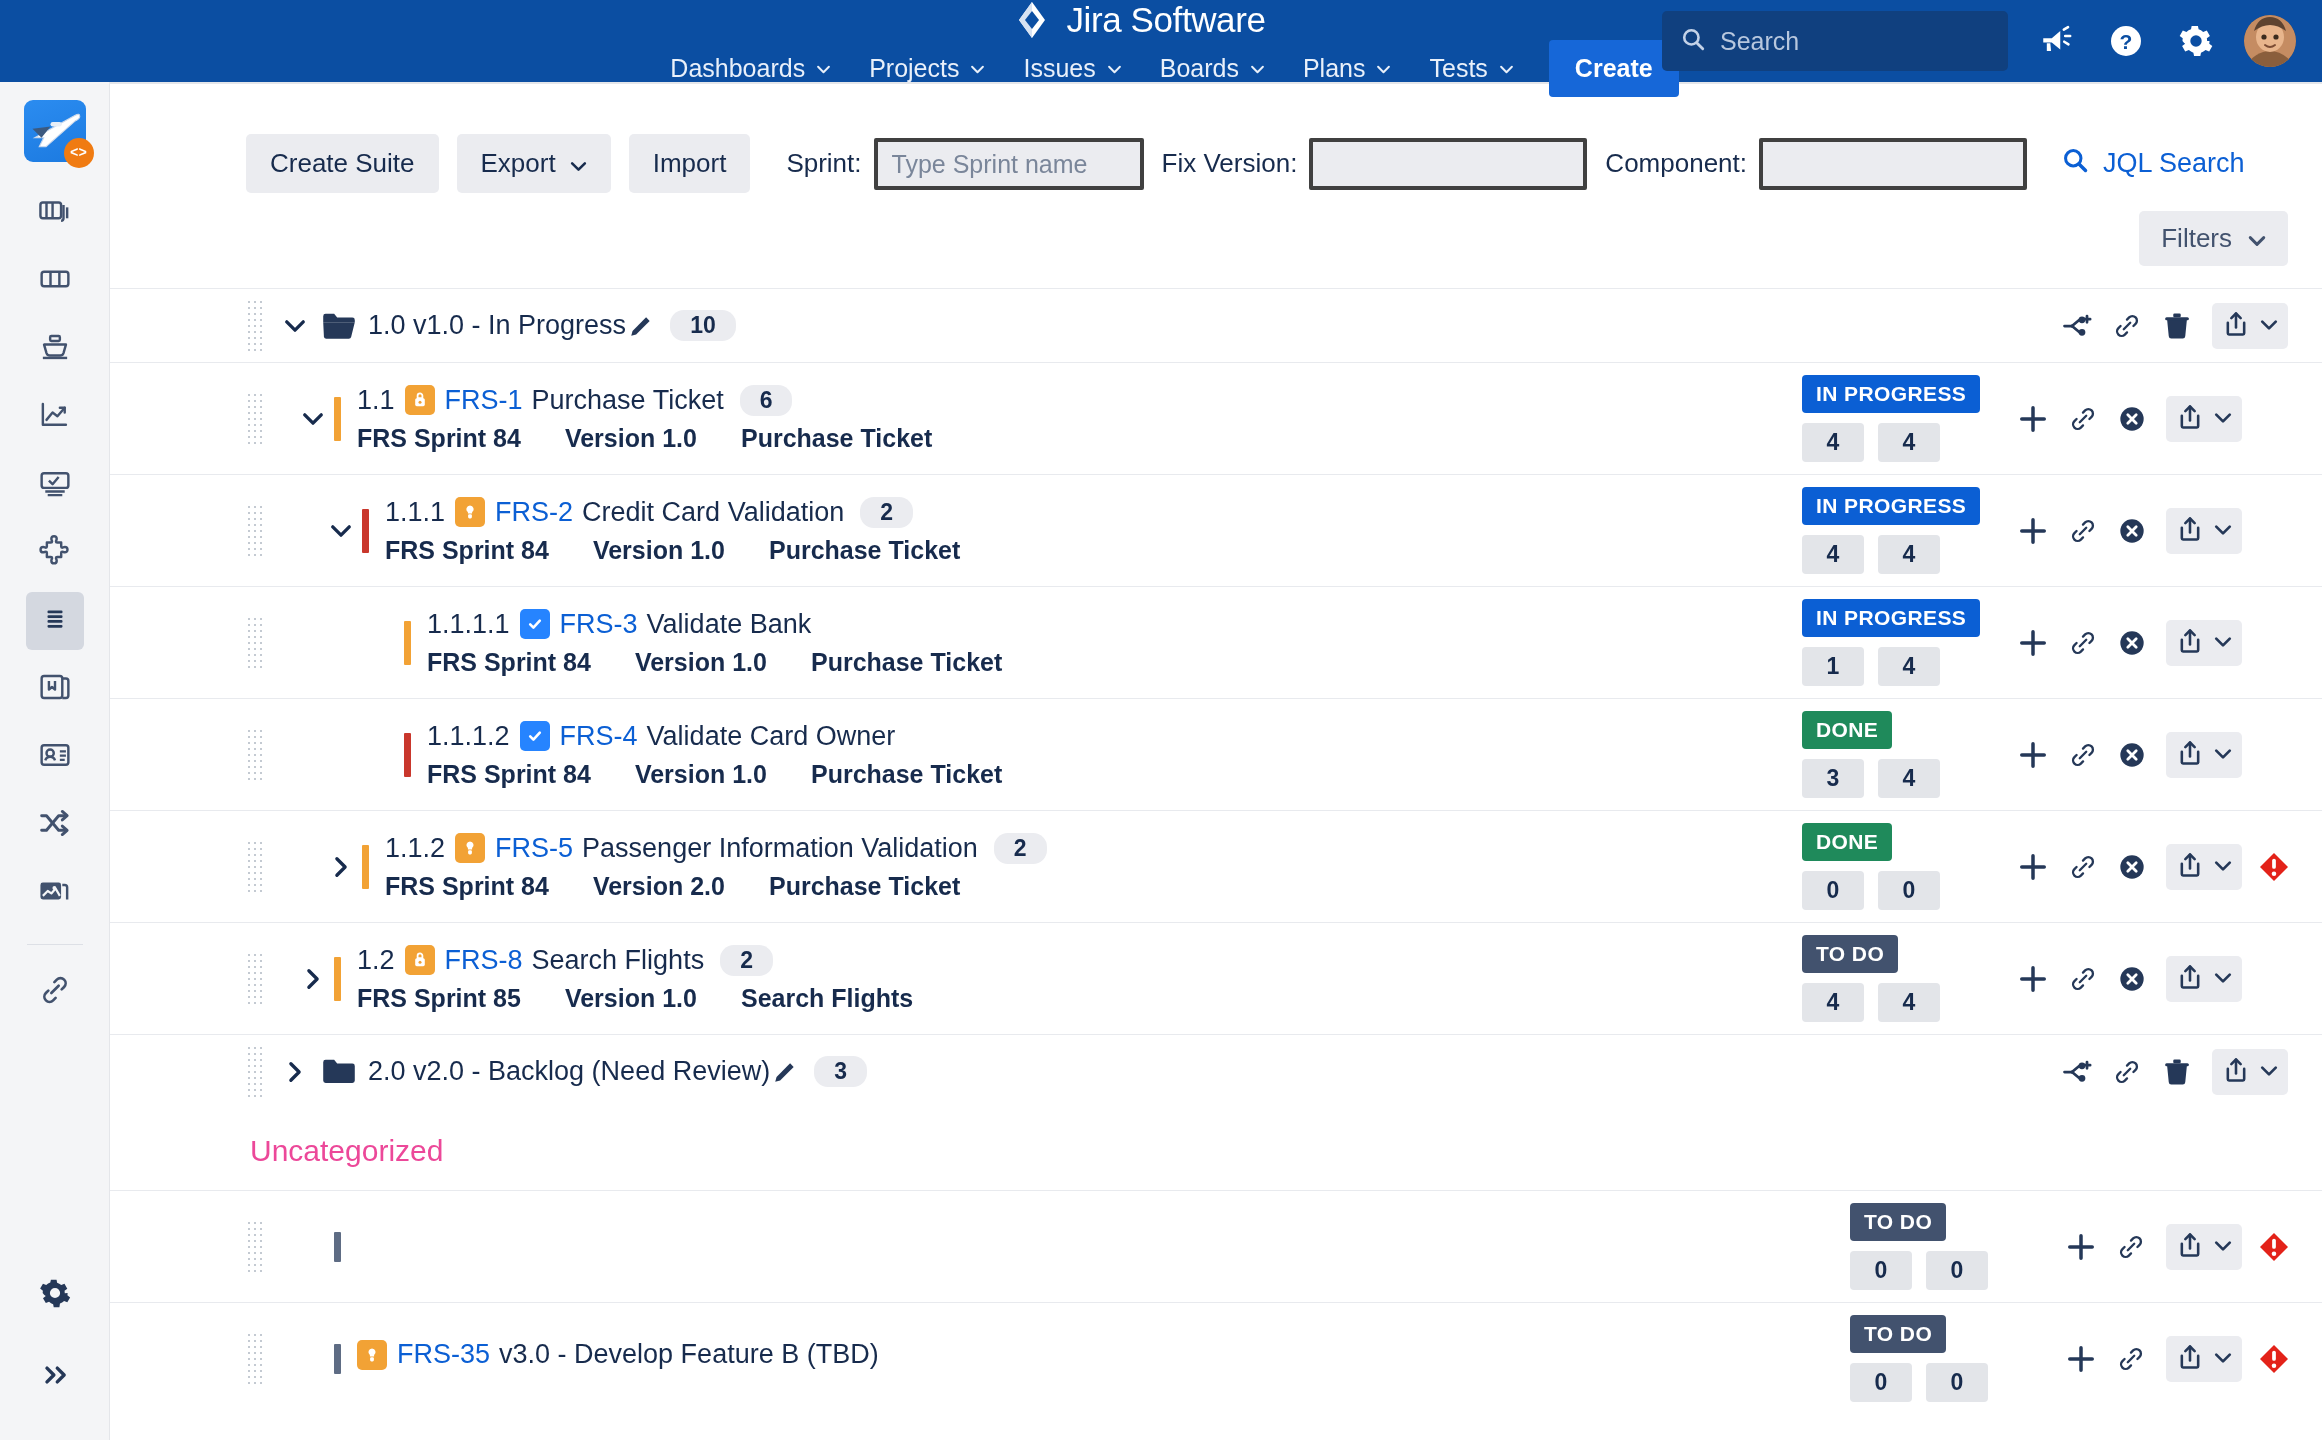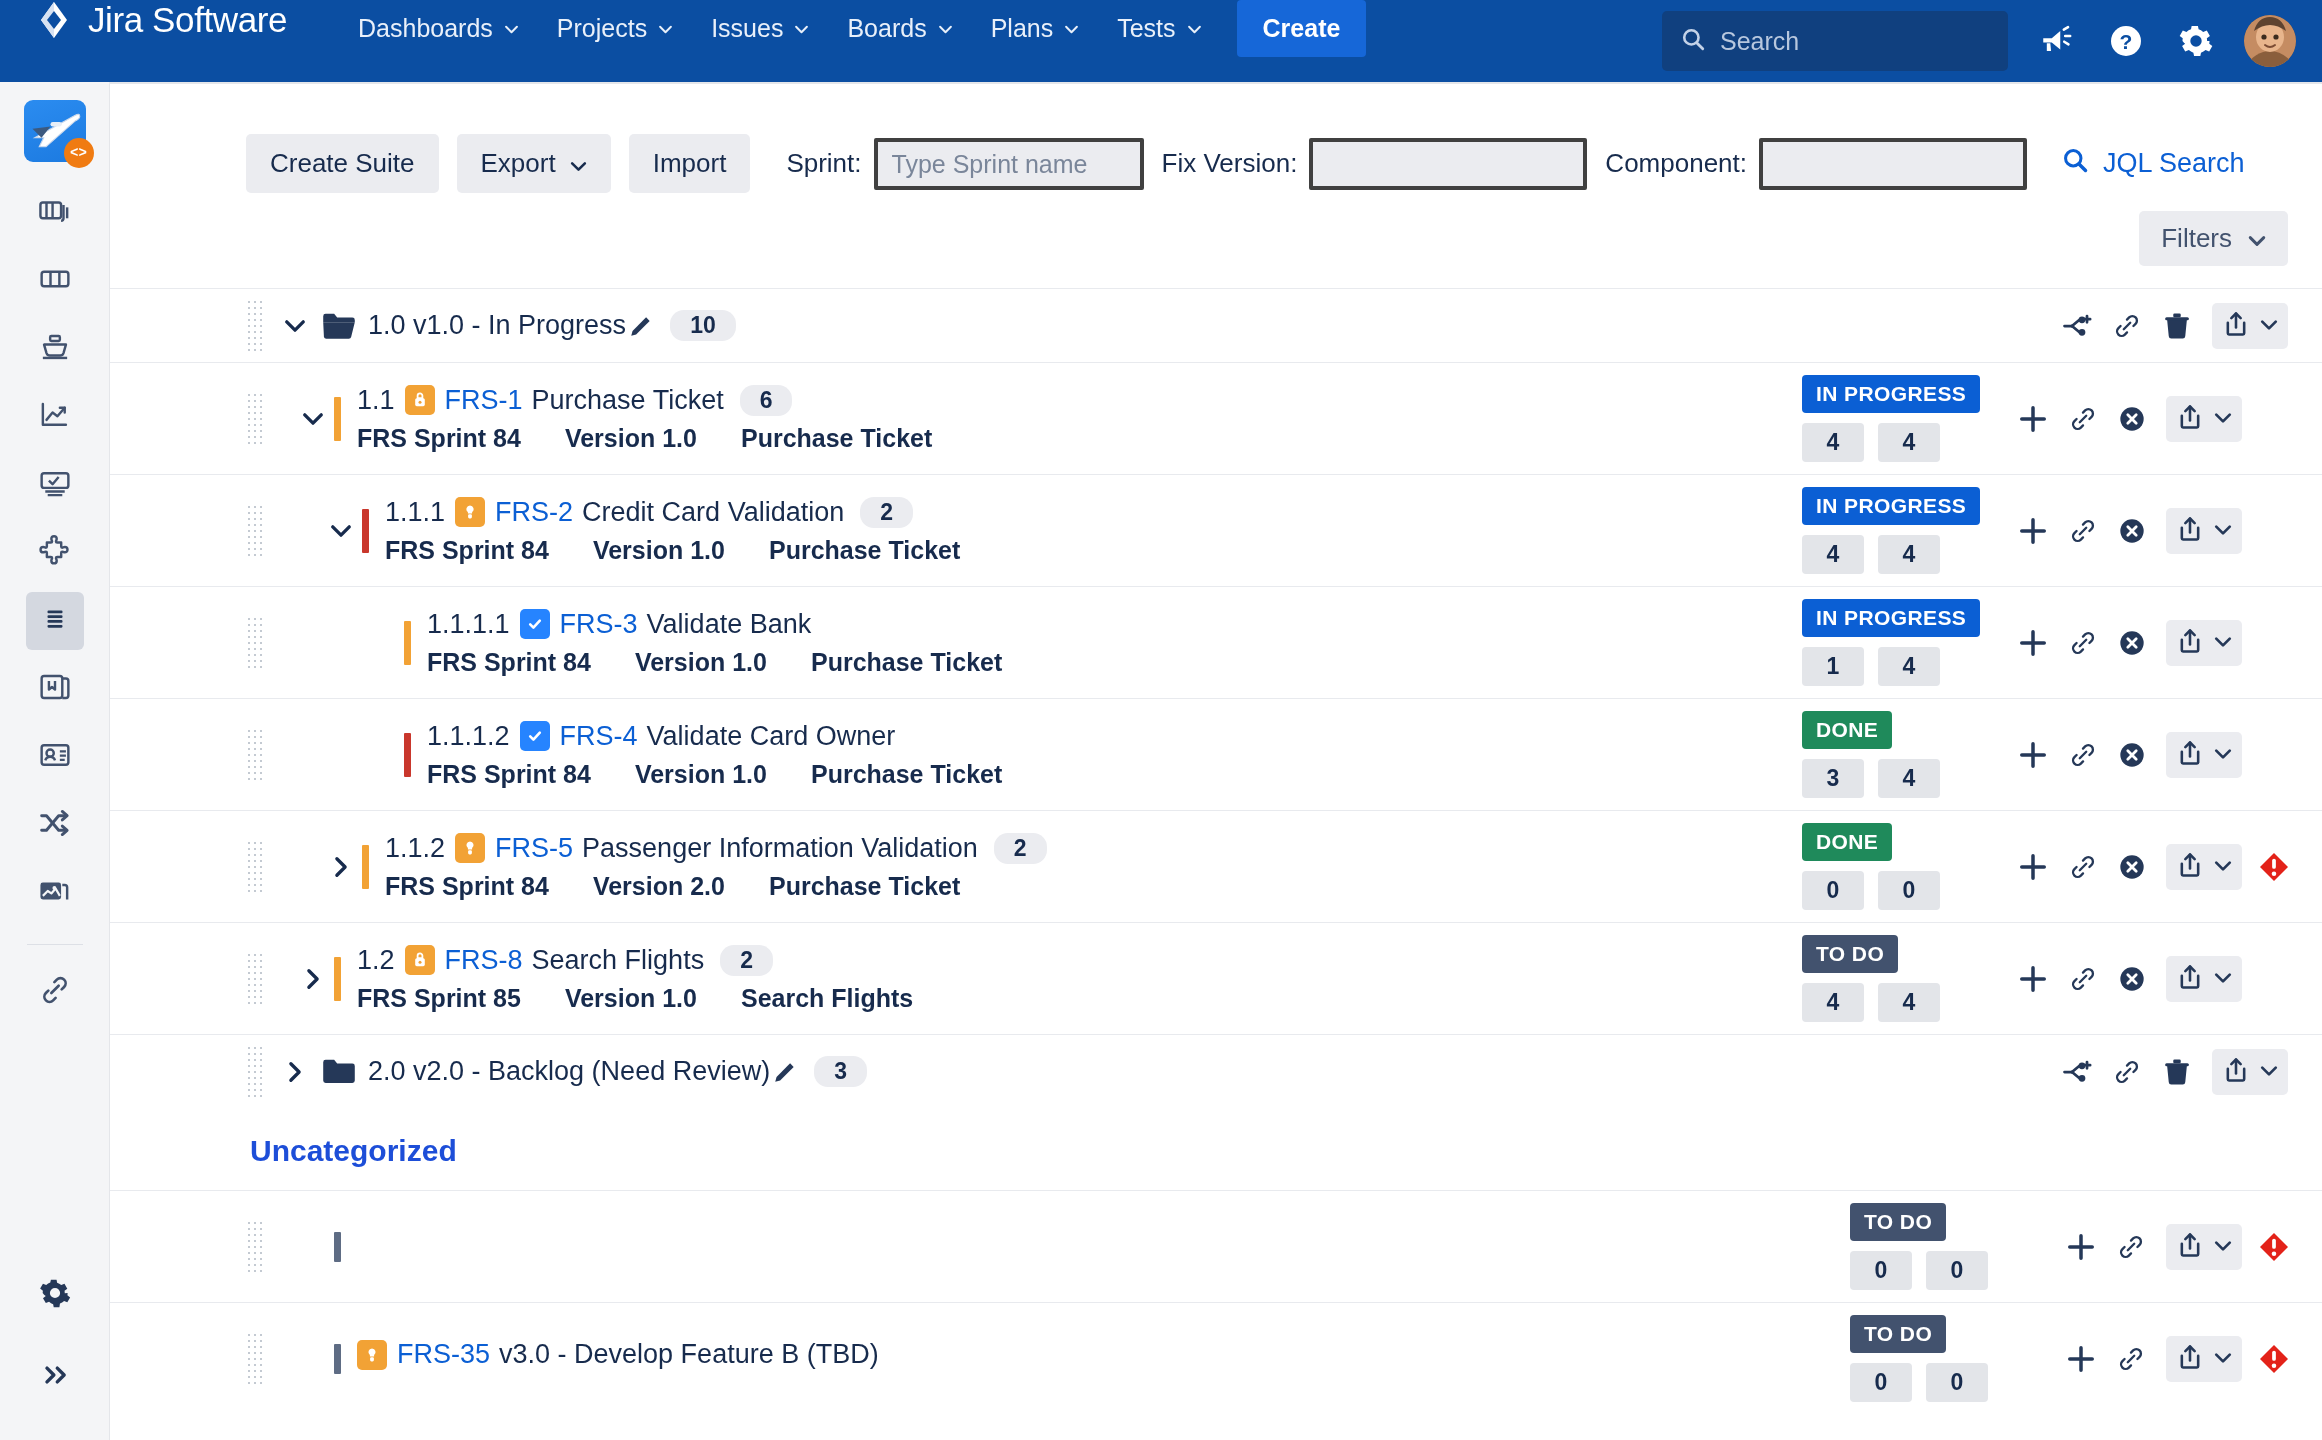--- a/index.html
+++ b/index.html
@@ -9,23 +9,24 @@
     background: #ffffff;
     color: #172B4D;
     overflow: hidden;
   }
 
   
   .topnav {
     height: 82px;
     background: #0B4EA2;
     display: flex;
-    align-items: flex-start;
+    align-items: center;
     padding: 0 26px 0 34px;
     position: relative;
+    flex-direction: column;
   }
   .brand { display: flex; align-items: center; gap: 14px; margin-right: 52px; }
   .brand-mark { width: 40px; height: 40px; flex: none; }
   .brand-text {
     color: #ffffff; font-size: 35px; font-weight: 500; letter-spacing: -0.4px;
     white-space: nowrap;
   }
   .navitems { display: flex; align-items: center; gap: 0px; }
   .navitem {
     display: flex; align-items: center; gap: 11px;
@@ -200,21 +201,21 @@
   }
   .actions { display: flex; align-items: center; gap: 20px; }
   .act { color: #253858; display: flex; align-items: center; justify-content: center; }
   .sharegroup {
     background: #EBECF0; border-radius: 5px; padding: 7px 10px;
     display: flex; align-items: center; gap: 10px;
   }
   .errorbadge { margin-left: 18px; display: flex; align-items: center; }
   .err-slot { width: 46px; flex: none; display: flex; align-items: center; justify-content: center; }
 
-  .section-head { padding: 26px 0 22px 140px; font-size: 30px; color: #1d4ed8; font-weight: bold; }
+  .section-head { padding: 26px 0 22px 140px; font-size: 30px; color: #ec4899; }
 
   .bar-orange { background: #F2A235; }
   .bar-red { background: #C9372C; }
   .bar-grey { background: #5E6C84; }
 </style>
 </head>
 <body>
 
 <div class="topnav">
   <div class="brand">

